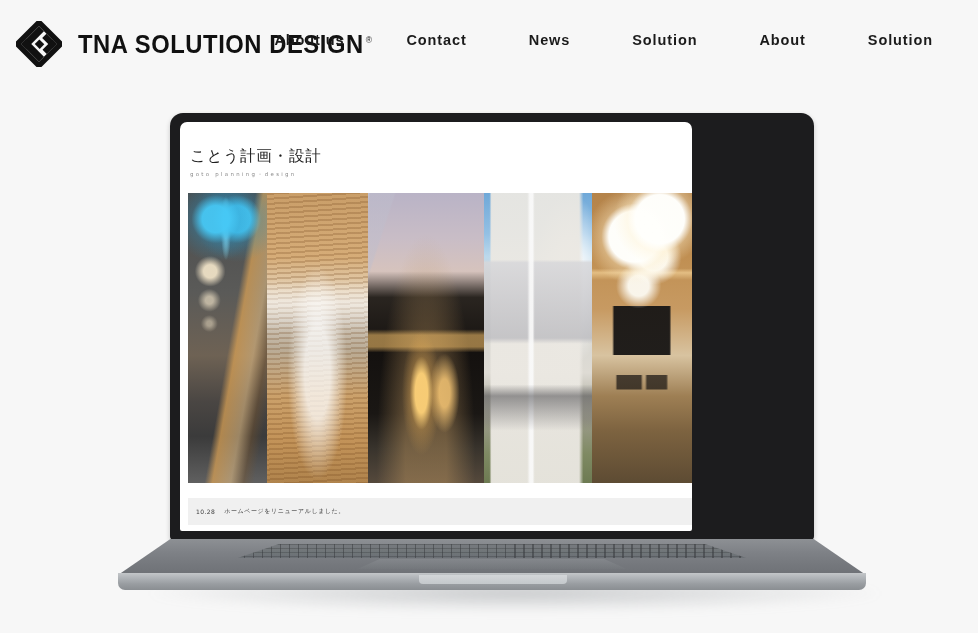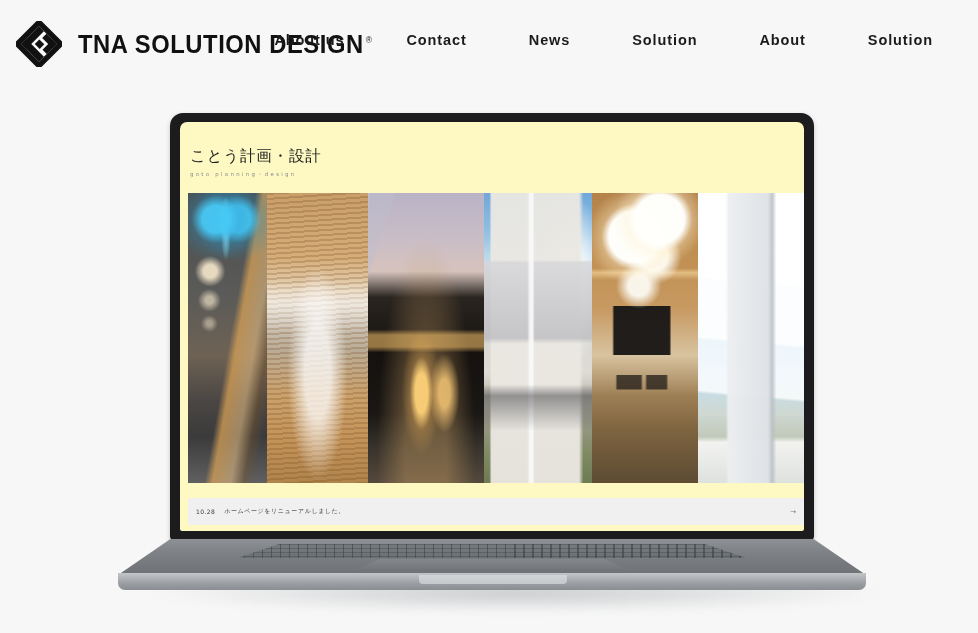--- a/index.html
+++ b/index.html
@@ -60,22 +60,22 @@
 
   .lid {
     position:absolute; left:170px; top:113px;
     width:644px; height:427px;
     background:#1c1c1e;
     border-radius:13px 13px 4px 4px;
     box-shadow:0 2px 5px rgba(0,0,0,0.20);
   }
   .screen {
     position:absolute; left:10px; top:9px;
-    width:624px; height:409px;
-    background:#fef9c3;
+    width:512px; height:409px;
+    background:#ffffff;
     border-radius:7px 7px 2px 2px;
     overflow:hidden;
   }
 
   
   .site-title-block { padding:24px 0 0 10px; }
   .jp-title {
     font-size:15.5px;
     color:#1e1e1e;
     letter-spacing:0.8px;

